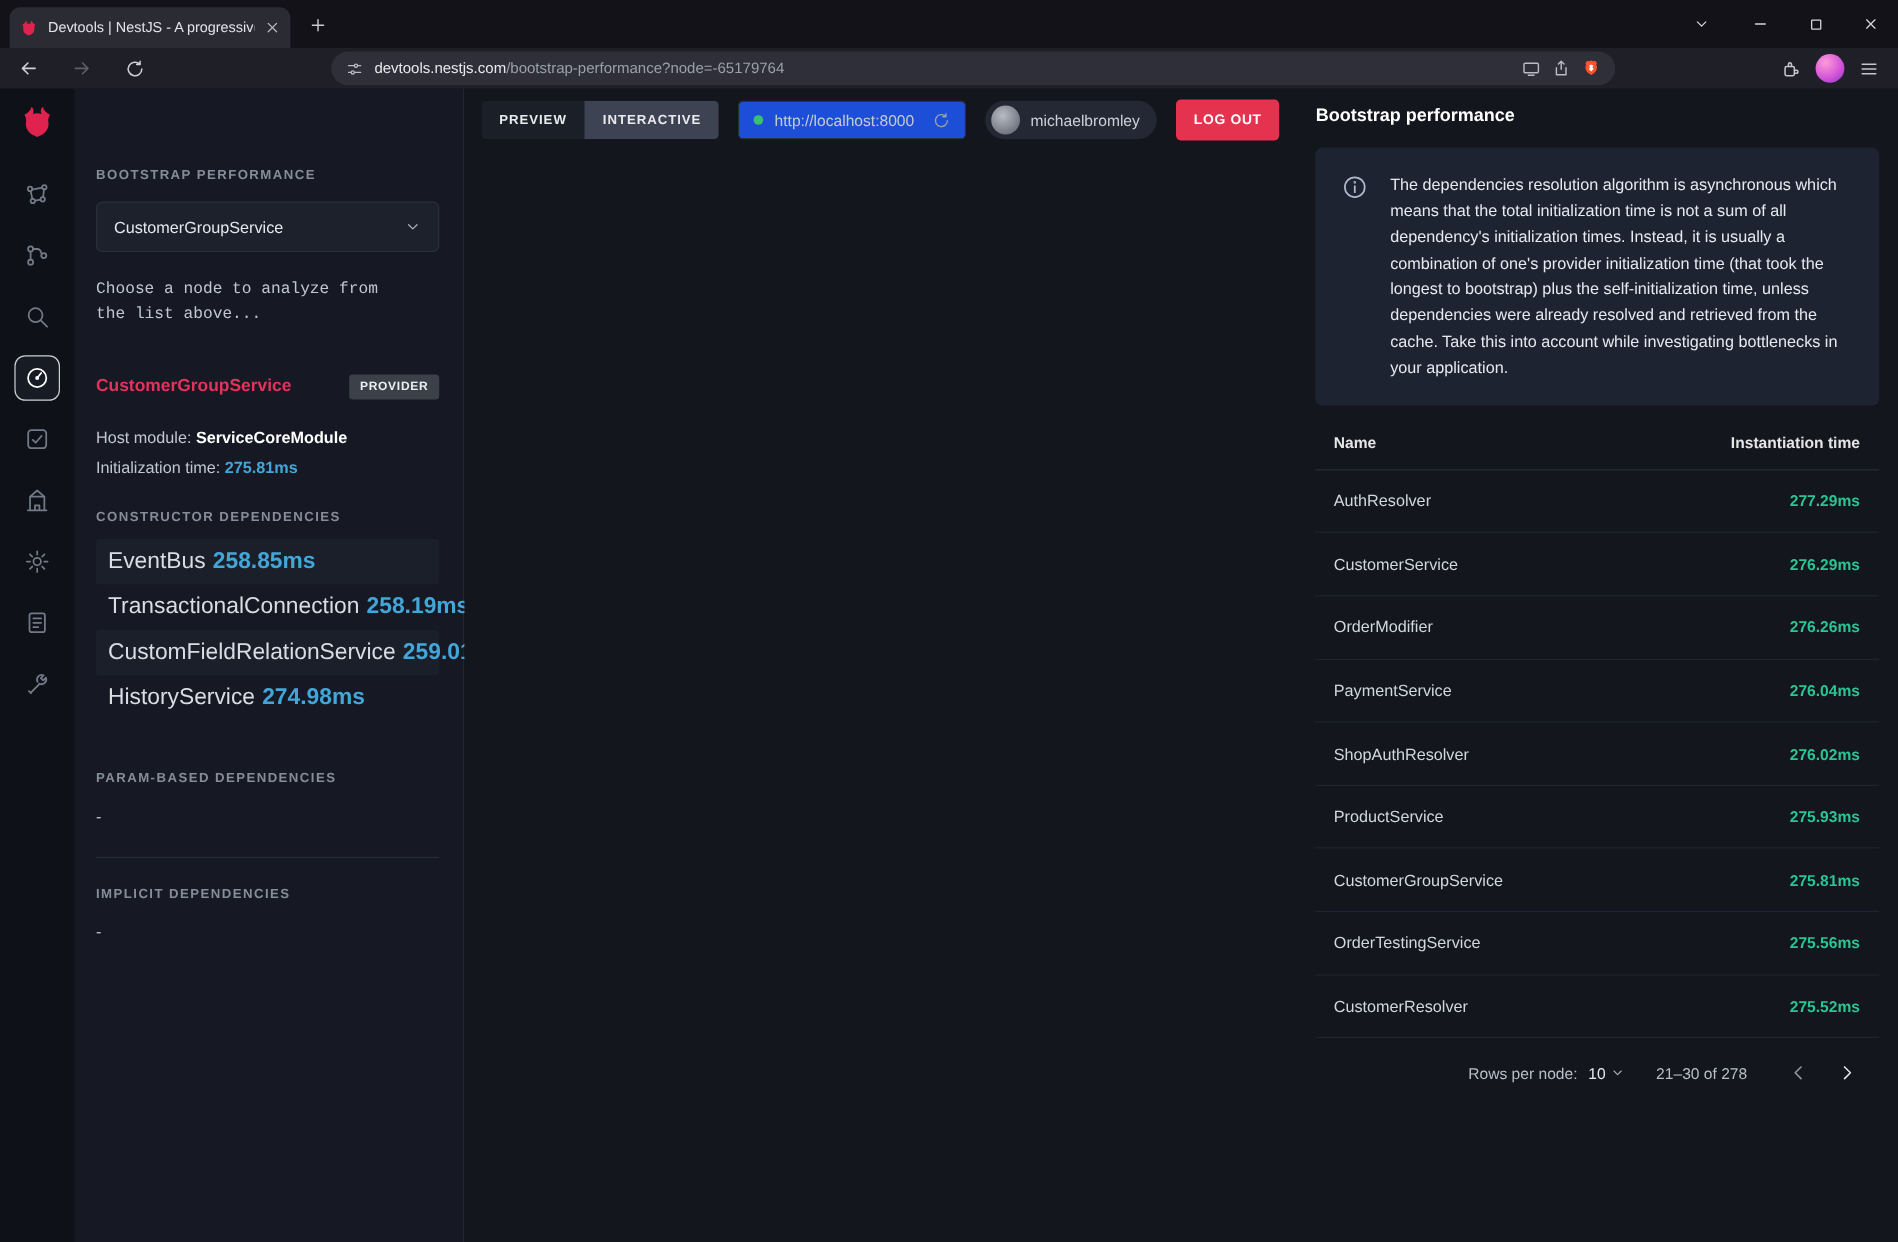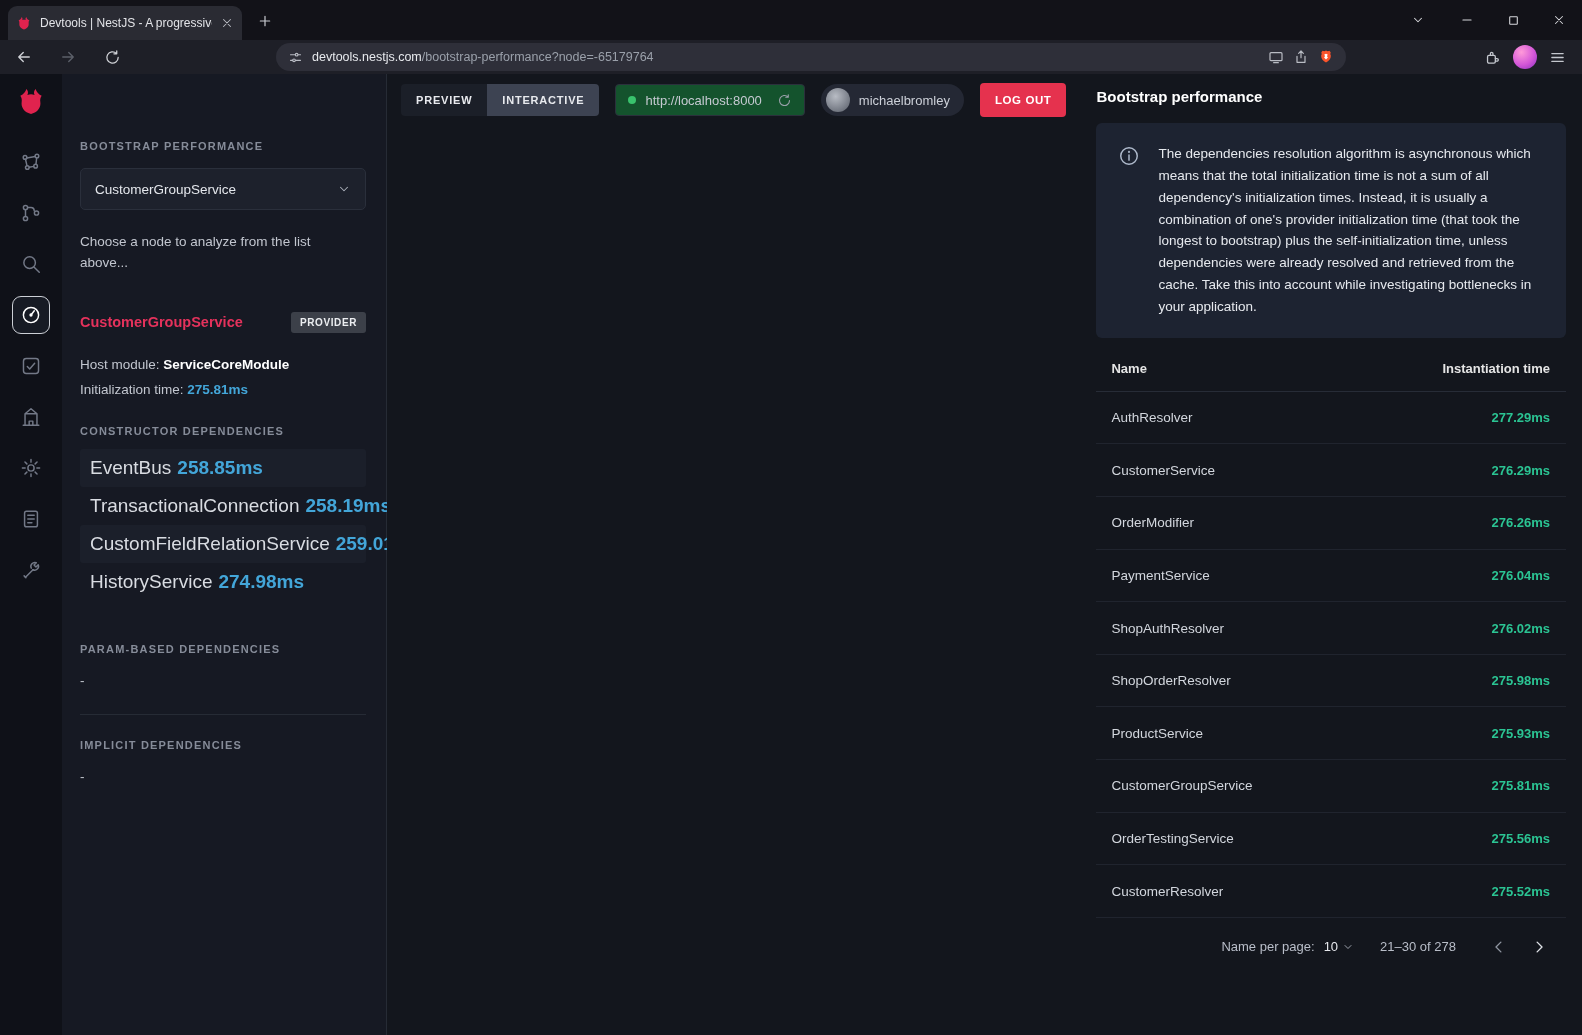--- a/index.html
+++ b/index.html
@@ -42,21 +42,21 @@
                color:#737987; border-radius:9px; border:1px solid transparent; }
   .rail-item.active { color:#ffffff; border-color:#ccd0d6; background:#171b24; }
 
   .sidebar { width:325px; flex:0 0 auto; background:#161923; border-right:1px solid #262b35;
              padding:0 20px 0 18px; }
   .side-heading { font-size:11px; font-weight:700; letter-spacing:1.2px; color:#868c99; }
   .h-top { margin-top:66px; }
   .select { margin-top:16px; height:42px; background:#1d212c; border:1px solid #2a2f3b; border-radius:5px;
             display:flex; align-items:center; padding:0 14px; color:#e4e7ec; font-size:13.5px; }
   .select .caret { margin-left:auto; color:#aab0ba; display:flex; }
-  .hint { margin-top:22px; font-size:13.5px; line-height:1.55; color:#c2c6cf; width:245px; }
+  .hint { margin-top:22px; font-size:13.5px; line-height:1.55; color:#c2c6cf; width:245px;font-family:Liberation Mono, monospace; }
   .node-head { margin-top:38px; display:flex; align-items:center; justify-content:space-between; }
   .node-name { color:#e5325c; font-weight:700; font-size:14.5px; }
   .badge { background:#3c4049; color:#eceef1; font-size:10px; font-weight:700; letter-spacing:.6px;
            padding:5px 9px; border-radius:3px; }
   .kv { font-size:13.5px; color:#c2c6cf; }
   .kv1 { margin-top:24px; }
   .kv2 { margin-top:10px; }
   .kv b { color:#ffffff; font-weight:700; }
   .time-blue { color:#43a6d9; font-weight:700; }
   .h-ctor { margin-top:28px; }
@@ -69,21 +69,21 @@
   .side-divider { margin-top:26px; border-top:1px solid #262b35; }
   .h-impl { margin-top:24px; }
 
   
   .main { flex:1; background:#13161d; display:flex; }
   .main-header { height:52px; display:flex; align-items:center; padding:0 16px 0 14px; gap:16px; flex:0 0 auto; }
   .segmented { display:flex; border-radius:4px; overflow:hidden; }
   .seg-btn { height:32px; padding:0 15px; display:flex; align-items:center; font-size:11px; font-weight:700;
              letter-spacing:.8px; color:#e8eaee; background:#1b1f28; }
   .seg-btn.active { background:#3d4352; }
-  .urlbox { height:32px; border:1px solid #2b303c; border-radius:4px; background:#14532d;
+  .urlbox { height:32px; border:1px solid #2b303c; border-radius:4px; background:#1d4ed8;
             display:flex; align-items:center; gap:9px; padding:0 12px; font-size:13px; color:#c6cad2; }
   .green-dot { width:8px; height:8px; border-radius:50%; background:#39c26d; }
   .urlbox .reload { margin-left:6px; color:#9aa0aa; display:flex; }
   .header-right { margin-left:auto; display:flex; align-items:center; gap:16px; }
   .user-chip { height:32px; background:#242834; border-radius:16px; display:flex; align-items:center;
                gap:9px; padding:0 14px 0 5px; font-size:13px; color:#ccd0d8; }
   .chip-avatar { width:24px; height:24px; border-radius:50%;
                  background:radial-gradient(circle at 40% 35%, #b8bcc4 0%, #7d828c 60%, #565b65 100%); }
   .logout { height:34px; background:#e5324e; color:#ffffff; font-weight:700; font-size:11.5px;
             letter-spacing:.6px; padding:0 15px; display:flex; align-items:center; border-radius:4px; }
@@ -402,43 +402,39 @@
       </div>
       <div class="trow">
         <span>PaymentService</span>
         <span class="ttime">276.04ms</span>
       </div>
       <div class="trow">
         <span>ShopAuthResolver</span>
         <span class="ttime">276.02ms</span>
       </div>
       <div class="trow">
-        <span>ShopOrderResolver</span>
-        <span class="ttime">275.98ms</span>
-      </div>
-      <div class="trow">
         <span>ProductService</span>
         <span class="ttime">275.93ms</span>
       </div>
       <div class="trow">
         <span>CustomerGroupService</span>
         <span class="ttime">275.81ms</span>
       </div>
       <div class="trow">
         <span>OrderTestingService</span>
         <span class="ttime">275.56ms</span>
       </div>
       <div class="trow">
         <span>CustomerResolver</span>
         <span class="ttime">275.52ms</span>
       </div>
 
       <div class="pager">
         <div class="rpp">
-          <span>Name per page:</span>
+          <span>Rows per node:</span>
           <span class="rpp-value">
             <span>10</span>
             <span class="caret">
               <svg class="svg" width="12" height="12" viewBox="0 0 24 24">
                   <path d="M6 9l6 6 6-6"></path>
                 </svg>
             </span>
           </span>
         </div>
         <span>21–30 of 278</span>

